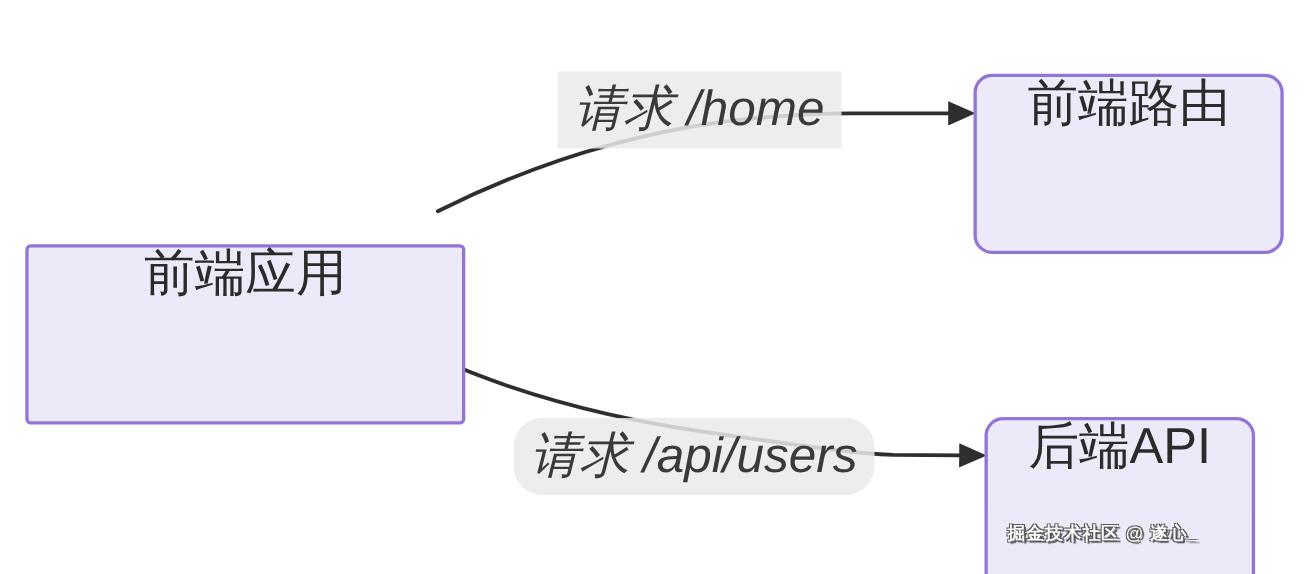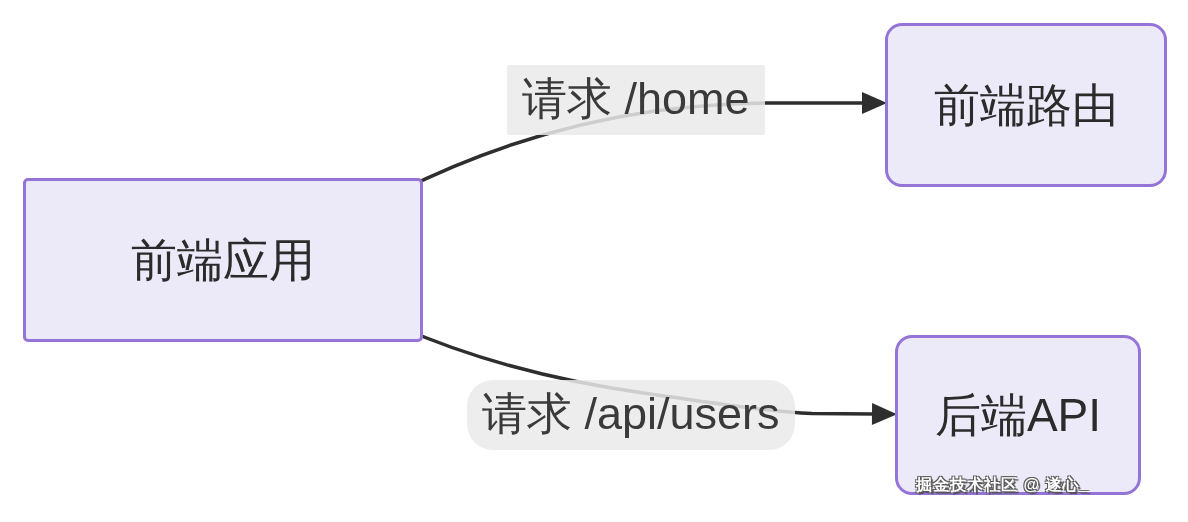--- a/index.html
+++ b/index.html
@@ -27,42 +27,43 @@
   .edges-layer {
     position:absolute;
     left:0; top:0;
     width:1188px; height:522px;
     z-index:1;
   }
 
   .node {
     position:absolute;
     display:flex;
-    align-items:center;
     justify-content:center;
     background:var(--node-fill);
     border:3px solid var(--node-border);
     color:var(--text-color);
     font-size:46px;
     line-height:1;
     z-index:3;
+    margin-top:44px;
   }
   .node-frontend-app   { left:23px;  top:178px; width:400px; height:164px; border-radius:5px; }
   .node-frontend-router{ left:885px; top:23px;  width:282px; height:164px; border-radius:17px; }
   .node-backend-api    { left:895px; top:335px; width:246px; height:160px; border-radius:17px; }
 
   .edge-label {
     position:absolute;
     background:var(--label-bg);
     color:var(--label-text);
     font-size:45px;
     line-height:1;
     padding:11px 15px 14px 15px;
     white-space:nowrap;
     z-index:2;
+    font-style:italic;
   }
   .edge-label-home { left:507px; top:65px; }
   .edge-label-api  { left:467px; top:380px;border-radius:26px; }
 
   .watermark {
     position:absolute;
     left:916px; top:475px;
     z-index:4;
     font-size:16px;
     font-weight:bold;

